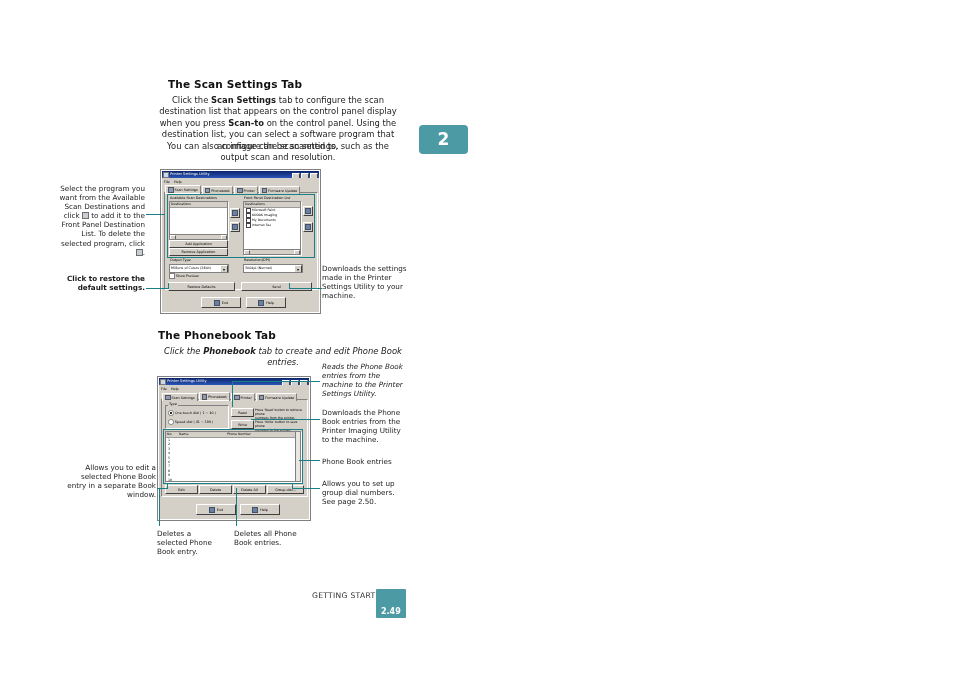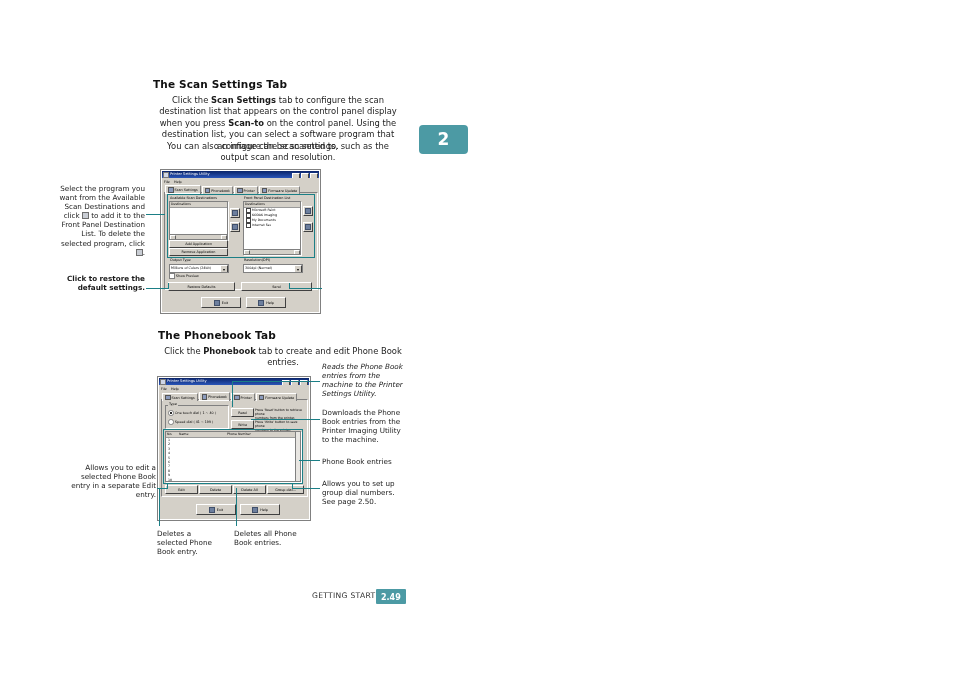--- a/index.html
+++ b/index.html
@@ -90,32 +90,32 @@
   .radio.on .rd::after{content:"";position:absolute;left:1px;top:1px;width:1.5px;height:1.5px;border-radius:50%;background:#000;}
   .note{position:absolute;font-size:3.1px;line-height:4px;white-space:pre-line;color:#000;}
   .sqbtn{display:inline-block;width:5px;height:5px;background:#c9cdd4;border:1px solid #6d6d6d;vertical-align:-1px;}
 
   
   .hl{position:absolute;border:1px solid #1b7f86;}
 
   
   .footer-txt{position:absolute;font-size:7.6px;letter-spacing:.3px;color:#333;}
   .pagebadge{position:absolute;background:#4c9aa4;color:#fff;font-size:8px;font-weight:bold;
-     padding:4px 5px 2px 5px;border-radius:1px;}
+     padding:18px 5px 2px 5px;border-radius:1px;}
 </style>
 </head>
 <body>
 
 <div class="page">
 
   <div class="chap-tab">
     <div class="chap-num">2</div>
   </div>
 
-  <div class="h-title" style="left:153px;top:78px;">The Scan Settings Tab</div>
+  <div class="h-title" style="left:168px;top:78px;">The Scan Settings Tab</div>
 
   <div class="body-txt" style="left:158px;top:95px;width:240px;">
     <span>Click the </span><b>Scan Settings</b><span> tab to configure the scan destination list that appears on the control panel display when you press </span><b>Scan-to</b><span> on the control panel. Using the destination list, you can select a software program that an image can be scanned to.</span>
   </div>
 
   <div class="body-txt" style="left:158px;top:141px;width:240px;">You can also configure the scan settings, such as the output scan and resolution.</div>
 
   <div class="dlg" style="left:160px;top:169px;width:159px;height:143px;">
     <div class="tbar">
       <span class="tico"></span>
@@ -237,25 +237,26 @@
     <span>Select the program you want from the Available Scan Destinations and click</span>
     <span class="sqbtn"></span><span> to add it to the Front Panel Destination List. To delete the selected program, click</span>
     <span class="sqbtn"></span><span>.</span>
   </div>
   <div class="ln lnh" style="left:146px;top:214px;width:19px;"></div>
 
   <div class="callout r" style="left:55px;top:274px;width:90px;font-weight:bold;">Click to restore the default settings.</div>
   <div class="ln lnh" style="left:146px;top:288px;width:22px;"></div>
   <div class="ln lnv" style="left:168px;top:283px;height:6px;"></div>
 
+  <div class="callout l" style="left:322px;top:264px;width:86px;">Downloads the settings made in the Printer Settings Utility to your machine.</div>
   <div class="ln lnh" style="left:289px;top:288px;width:33px;"></div>
   <div class="ln lnv" style="left:289px;top:283px;height:6px;"></div>
 
   <div class="h-title" style="left:158px;top:329px;">The Phonebook Tab</div>
-  <div class="body-txt" style="left:158px;top:346px;width:250px;">
+  <div class="body-txt" style="left:158px;top:346px;width:250px;font-style:italic;">
     <span>Click the </span><b>Phonebook</b><span> tab to create and edit Phone Book entries.</span>
   </div>
 
   <div class="dlg" style="left:157px;top:376px;width:152px;height:143px;">
     <div class="tbar">
       <span class="tico"></span>
       <span class="ttxt">Printer Settings Utility</span>
       <span class="tbtns">
         <span class="tbtn"></span>
         <span class="tbtn"></span>
@@ -368,21 +369,21 @@
   <div class="callout l" style="left:322px;top:408px;width:84px;">Downloads the Phone Book entries from the Printer Imaging Utility to the machine.</div>
   <div class="ln lnh" style="left:251px;top:419px;width:69px;"></div>
 
   <div class="callout l" style="left:322px;top:457px;width:84px;">Phone Book entries</div>
   <div class="ln lnh" style="left:299px;top:460px;width:21px;"></div>
 
   <div class="callout l" style="left:322px;top:479px;width:84px;">Allows you to set up group dial numbers. See page 2.50.</div>
   <div class="ln lnh" style="left:292px;top:488px;width:28px;"></div>
   <div class="ln lnv" style="left:292px;top:484px;height:5px;"></div>
 
-  <div class="callout r" style="left:60px;top:463px;width:96px;">Allows you to edit a selected Phone Book entry in a separate Edit entry.</div>
+  <div class="callout r" style="left:60px;top:463px;width:96px;">Allows you to edit a selected Phone Book entry in a separate Book window.</div>
   <div class="ln lnh" style="left:157px;top:488px;width:10px;"></div>
   <div class="ln lnv" style="left:167px;top:484px;height:5px;"></div>
 
   <div class="callout l" style="left:157px;top:529px;width:66px;">Deletes a selected Phone Book entry.</div>
   <div class="ln lnv" style="left:159px;top:488px;height:38px;"></div>
 
   <div class="callout l" style="left:234px;top:529px;width:80px;">Deletes all Phone Book entries.</div>
   <div class="ln lnv" style="left:236px;top:488px;height:38px;"></div>
 
   <div class="footer-txt" style="left:312px;top:591px;">GETTING STARTED</div>

